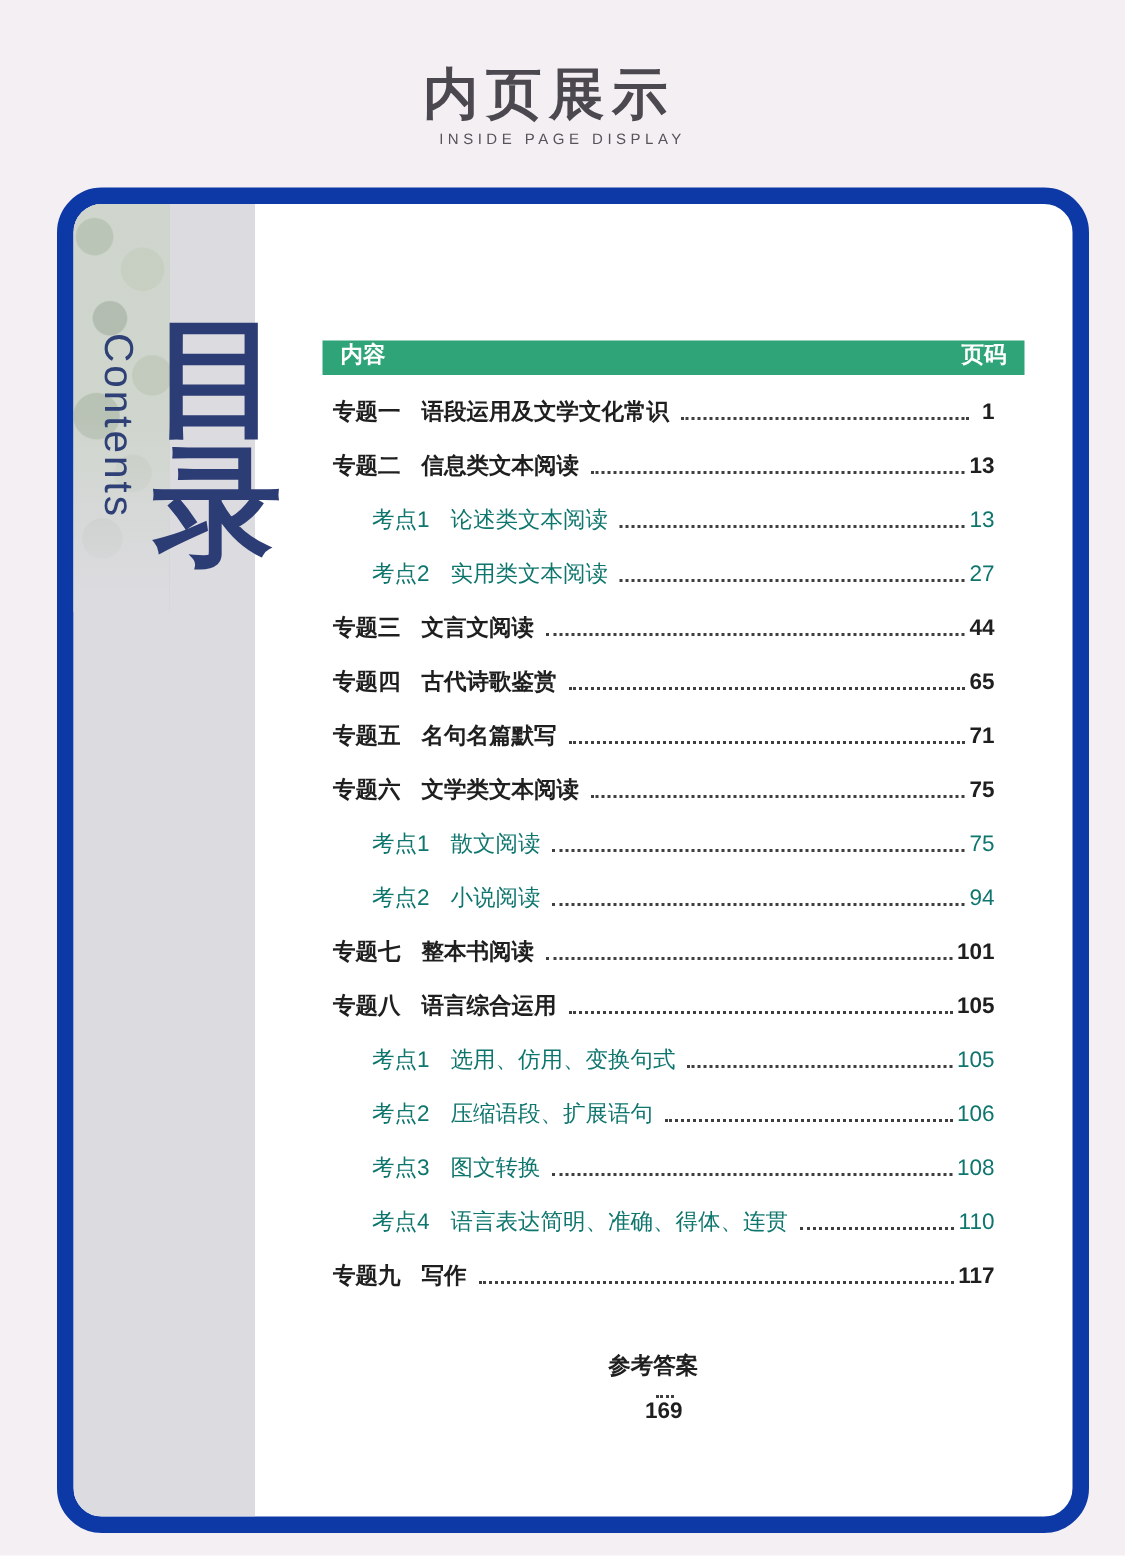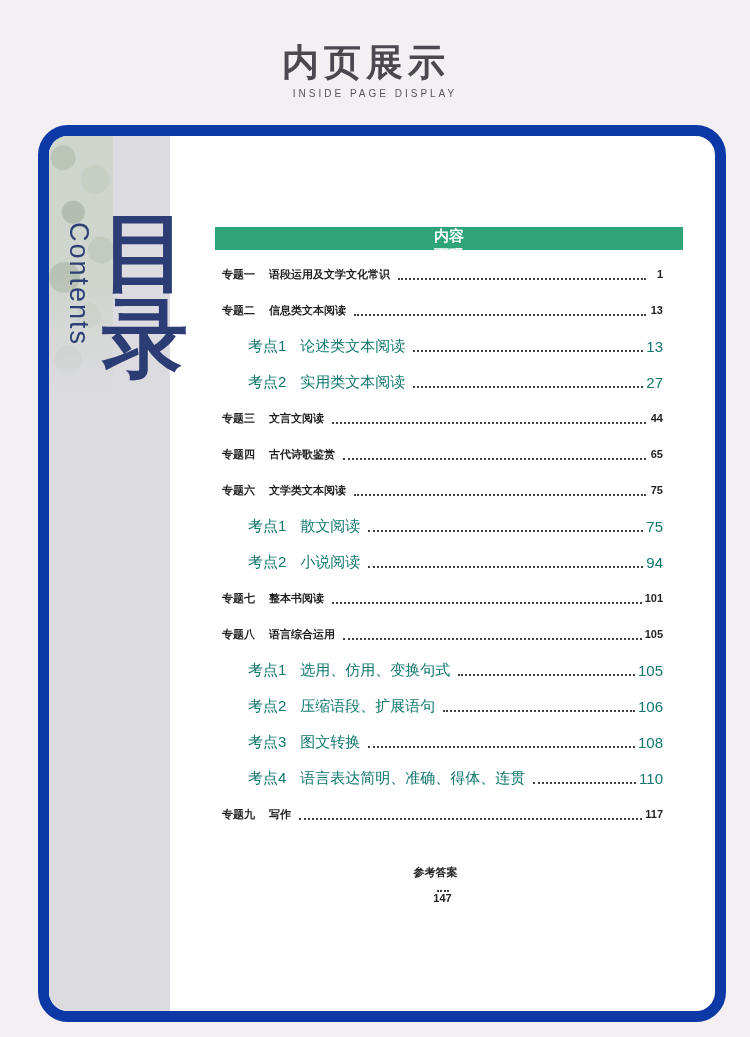--- a/index.html
+++ b/index.html
@@ -69,28 +69,28 @@
     display:flex;flex-direction:column;align-items:center;gap:2px;
     font-size:86px;line-height:0.98;font-weight:700;color:var(--navy);
   }
 
   
   .toc-area{
     position:absolute;left:166px;top:91px;width:468px;
   }
   .toc-bar{
     height:23px;background:var(--bar-green);
-    display:flex;justify-content:space-between;align-items:center;
-    padding:0 12px;color:#ffffff;font-size:15px;font-weight:700;flex-direction:column;
+    display:flex;justify-content:space-between;align-items:flex-start;
+    padding:0 12px;color:#ffffff;font-size:15px;font-weight:700;
   }
   .toc-list{margin-top:6px;}
   .toc-row{
     display:flex;align-items:center;
     height:36px;padding:0 20px 0 7px;
-    font-size:11px;color:var(--text-dark);
+    font-size:15px;color:var(--text-dark);
   }
   .toc-row.topic{font-weight:700;}
   .toc-row.answer{font-weight:700;}
   .toc-row.point{padding-left:33px;font-weight:400;font-size:15px;color:#0f766e;justify-content:space-between;}
   .toc-row.gap-before{margin-top:33px;flex-direction:column;}
   .toc-row .prefix{margin-right:14px;white-space:nowrap;}
   .toc-row .title{white-space:nowrap;}
   .toc-row .leader{
     flex:1;height:0;border-bottom:2px dotted #3f3f3f;
     margin:10px 3px 0 8px;min-width:12px;
@@ -155,20 +155,26 @@
     <span class="leader"></span>
     <span class="pagenum">44</span>
   </div>
           <div class="toc-row topic">
     <span class="prefix">专题四</span>
     <span class="title">古代诗歌鉴赏</span>
     <span class="leader"></span>
     <span class="pagenum">65</span>
   </div>
           <div class="toc-row topic">
+    <span class="prefix">专题五</span>
+    <span class="title">名句名篇默写</span>
+    <span class="leader"></span>
+    <span class="pagenum">71</span>
+  </div>
+          <div class="toc-row topic">
     <span class="prefix">专题六</span>
     <span class="title">文学类文本阅读</span>
     <span class="leader"></span>
     <span class="pagenum">75</span>
   </div>
           <div class="toc-row point">
     <span class="prefix">考点1</span>
     <span class="title">散文阅读</span>
     <span class="leader"></span>
     <span class="pagenum">75</span>
@@ -218,19 +224,19 @@
           <div class="toc-row topic">
     <span class="prefix">专题九</span>
     <span class="title">写作</span>
     <span class="leader"></span>
     <span class="pagenum">117</span>
   </div>
           <div class="toc-row answer gap-before">
     <span class="prefix">参考答案</span>
 
     <span class="leader"></span>
-    <span class="pagenum">147</span>
+    <span class="pagenum">169</span>
   </div>
         </div>
     </div>
 
   </div>
 </div>
 
 </body></html>

